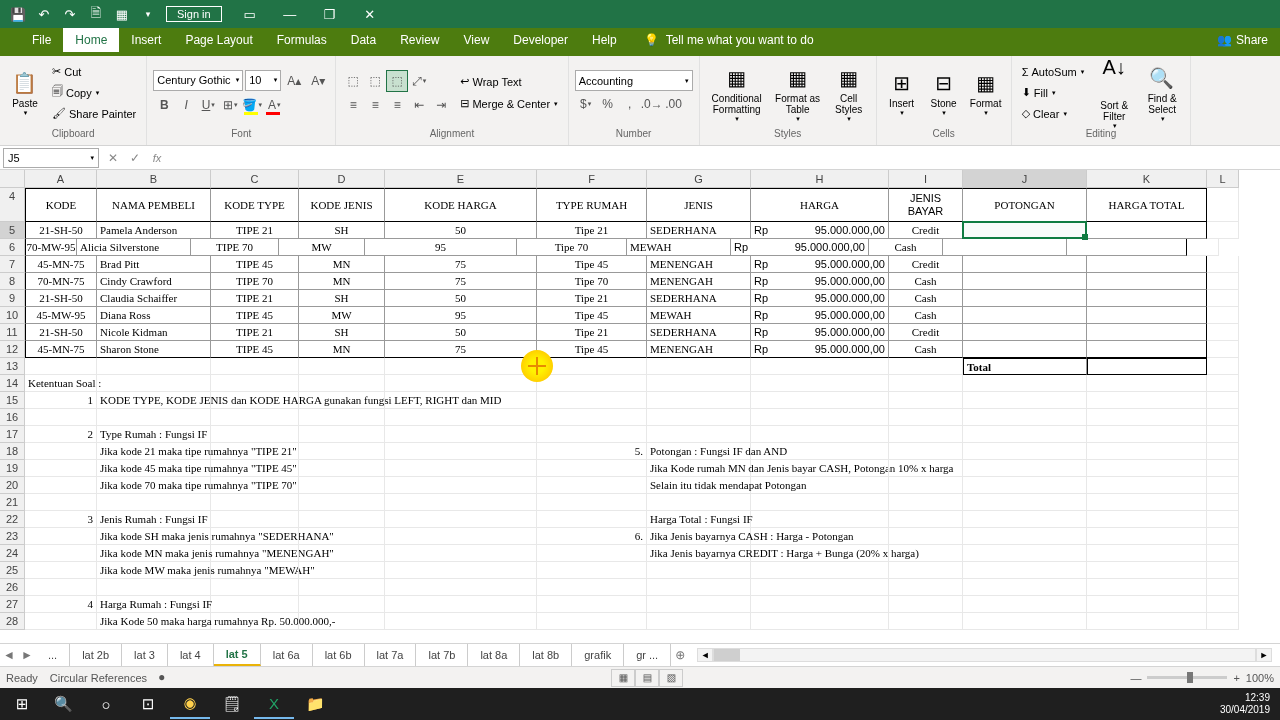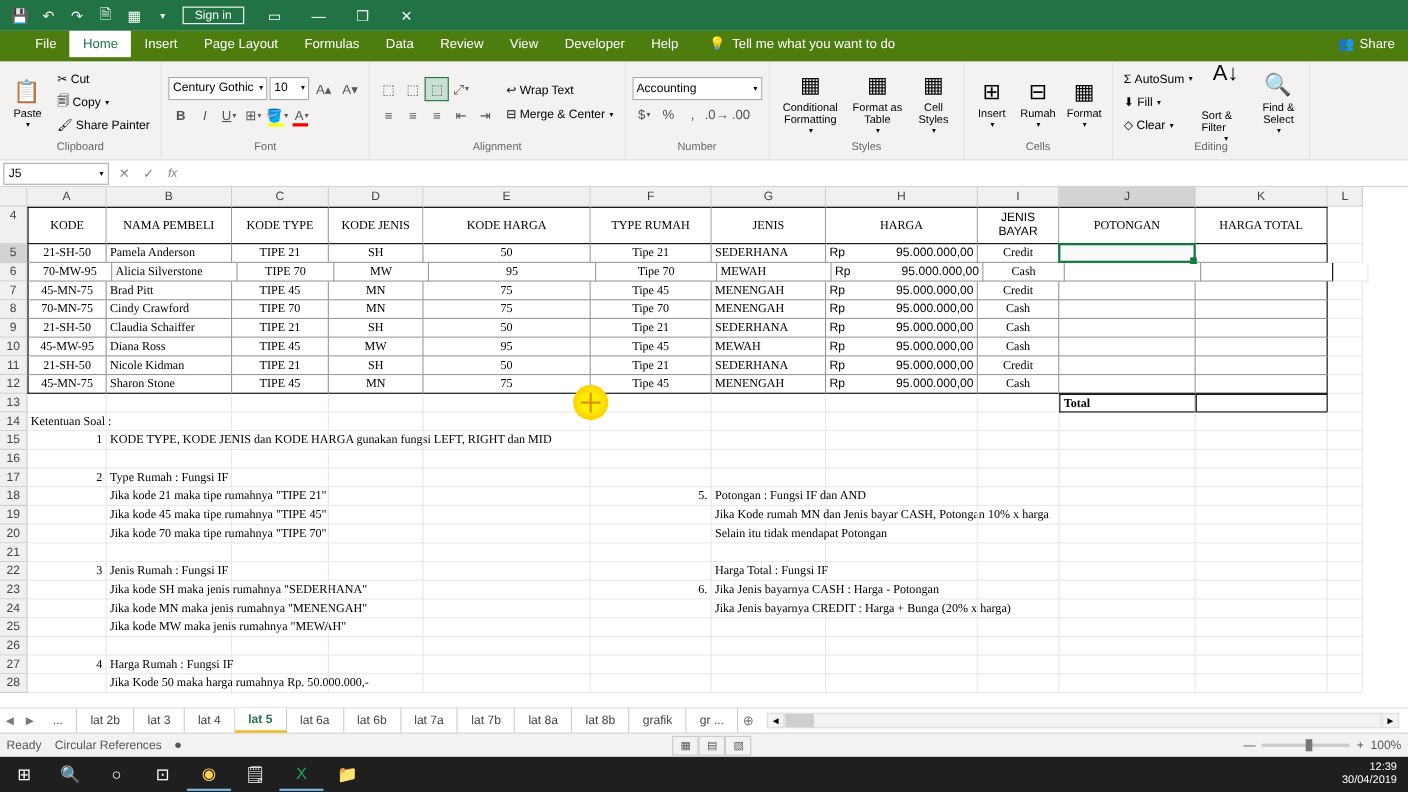--- a/index.html
+++ b/index.html
@@ -276,21 +276,21 @@
 
   <div class="ribbon-group">
     <div class="ribbon-group-body">
       <div class="big-btn">
           <span class="ic">⊞</span>
           <span>Insert</span>
           <span class="dd-arrow">▾</span>
         </div>
       <div class="big-btn">
           <span class="ic">⊟</span>
-          <span>Rumah</span>
+          <span>Stone</span>
           <span class="dd-arrow">▾</span>
         </div>
       <div class="big-btn">
           <span class="ic">▦</span>
           <span>Format</span>
           <span class="dd-arrow">▾</span>
         </div>
     </div>
     <div class="ribbon-group-label">Cells</div>
   </div>
@@ -309,21 +309,21 @@
             <span class="dd-arrow">▾</span>
           </div>
         <div class="small-btn">
             <span>◇</span>
             <span>Clear</span>
             <span class="dd-arrow">▾</span>
           </div>
       </div>
       <div class="big-btn" style="width:44px;">
           <span class="ic">A↓</span>
-          <span style="text-align:left;line-height:11px;margin-top:21px;">Sort &amp; Filter</span>
+          <span style="text-align:center;line-height:11px;margin-top:21px;">Sort &amp; Filter</span>
           <span class="dd-arrow">▾</span>
         </div>
       <div class="big-btn" style="width:44px;">
           <span class="ic">🔍</span>
           <span style="text-align:center;line-height:11px;">Find &amp; Select</span>
           <span class="dd-arrow">▾</span>
         </div>
     </div>
     <div class="ribbon-group-label">Editing</div>
   </div>
@@ -412,21 +412,21 @@
         <div class="gcell thin" style="width: 138px; justify-content: space-between;">
           <span>Rp</span>
           <span>95.000.000,00</span>
         </div>
         <div class="gcell thin c" style="width: 74px;">Credit</div>
         <div class="gcell thin" style="width: 124px;"></div>
         <div class="gcell thin b-r" style="width: 120px;"></div>
         <div class="gcell " style="width: 32px;"></div>
       </div>
       <div class="grow">
-        <div class="gcell thin b-l c" style="width: 77px;">70-MW-95</div>
+        <div class="gcell thin b-l c" style="width: 52px;">70-MW-95</div>
         <div class="gcell thin" style="width: 114px;">Alicia Silverstone</div>
         <div class="gcell thin c" style="width: 88px;">TIPE 70</div>
         <div class="gcell thin c" style="width: 86px;">MW</div>
         <div class="gcell thin c" style="width: 152px;">95</div>
         <div class="gcell thin c" style="width: 110px;">Tipe 70</div>
         <div class="gcell thin" style="width: 104px;">MEWAH</div>
         <div class="gcell thin" style="width: 138px; justify-content: space-between;">
           <span>Rp</span>
           <span>95.000.000,00</span>
         </div>

